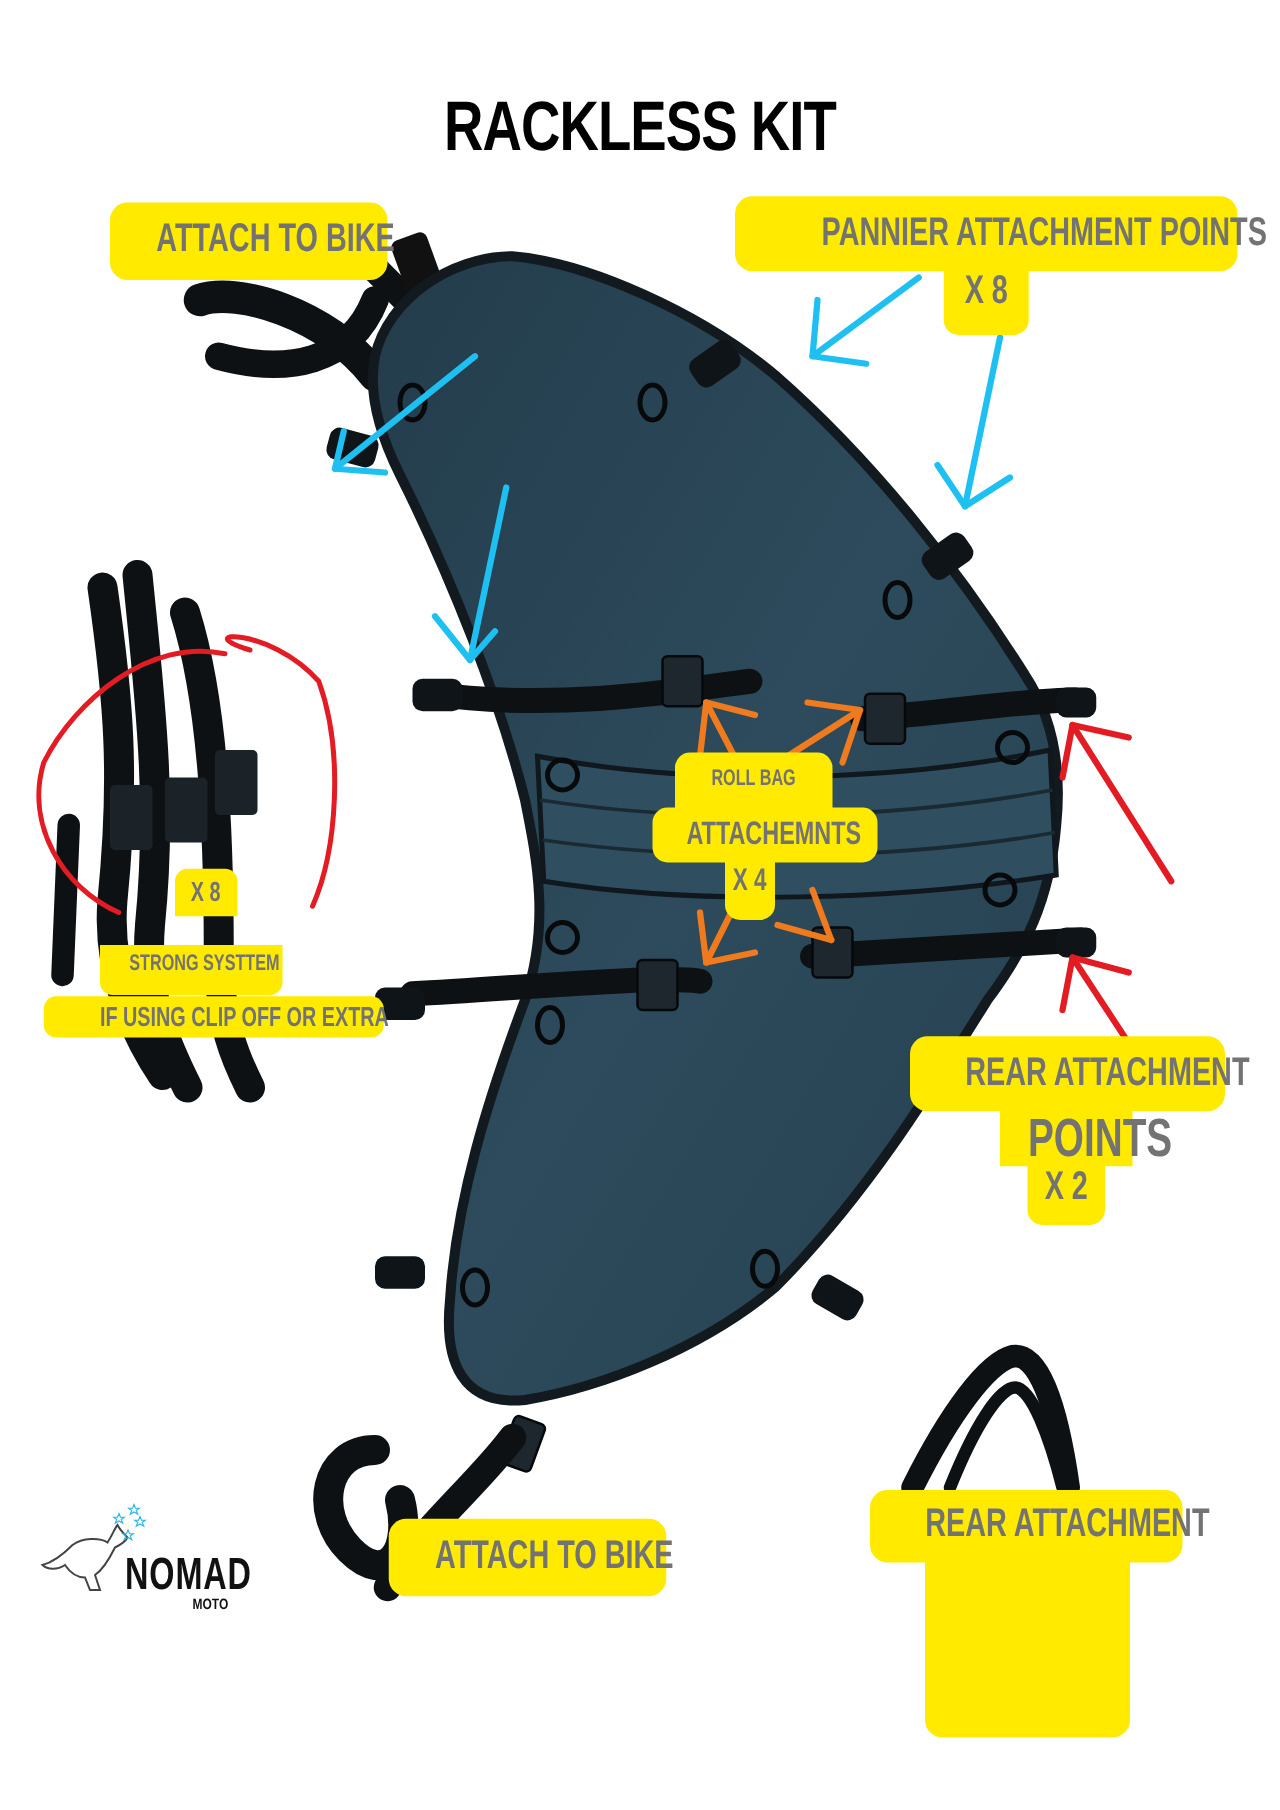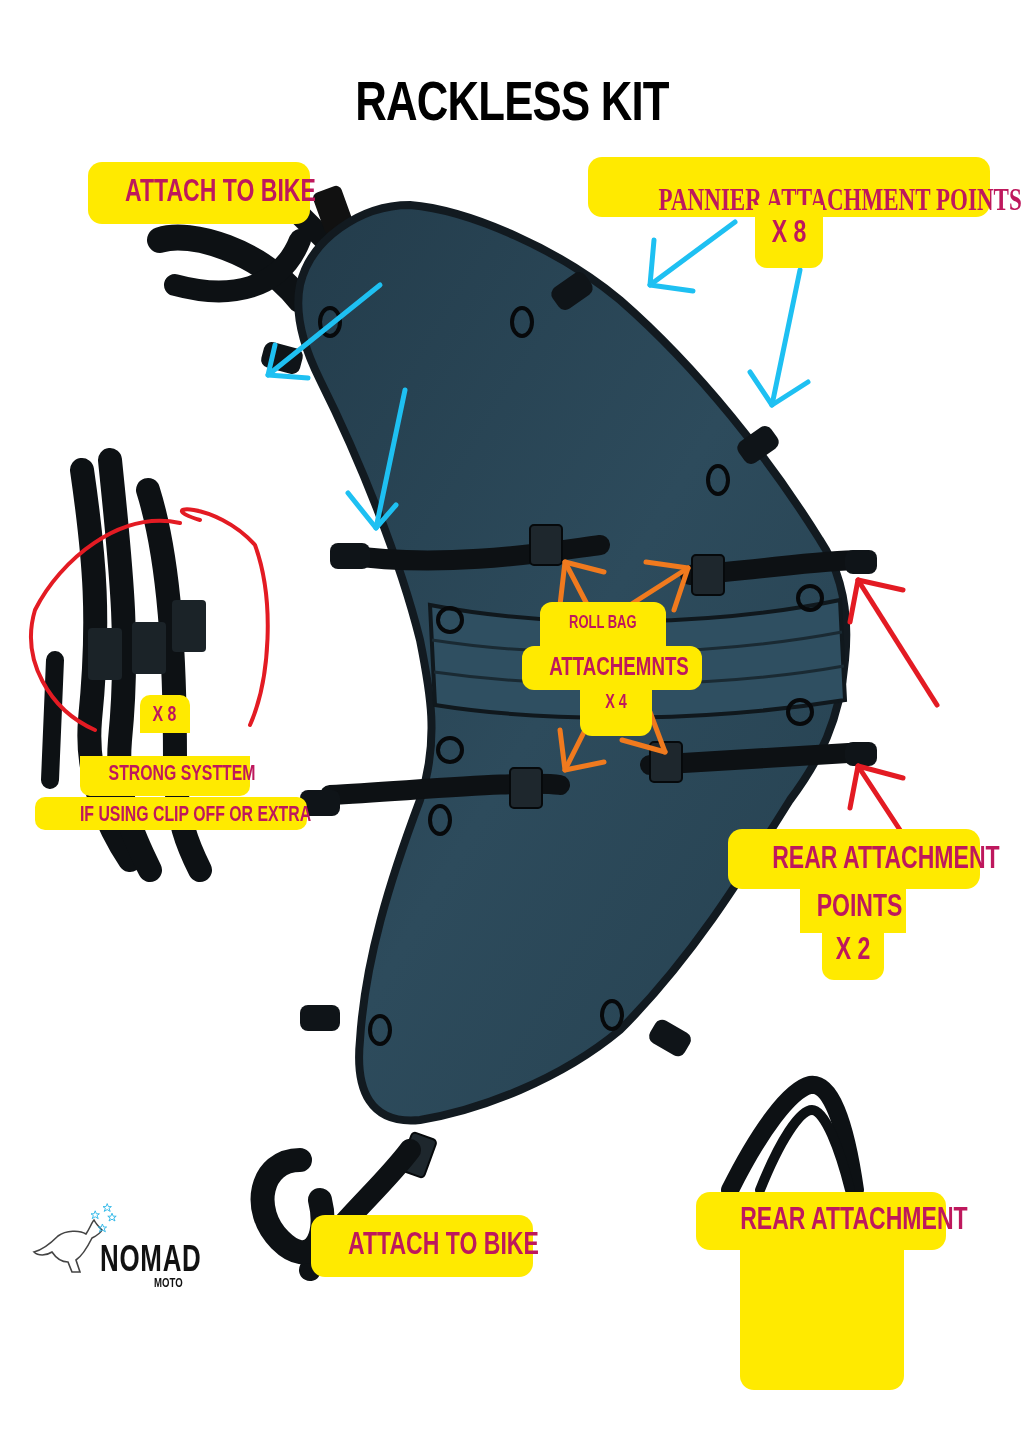--- a/index.html
+++ b/index.html
@@ -2,21 +2,21 @@
 <html><head>
 <meta charset="utf-8">
 <style>
   html, body { margin: 0; padding: 0; background: #ffffff; }
   body { width: 1024px; height: 1448px; position: relative; overflow: hidden;
          font-family: "Liberation Sans", "DejaVu Sans", sans-serif; }
   .title { position: absolute; left: 0; width: 1024px; top: 68px; text-align: center;
            font-family: "Liberation Sans", sans-serif; font-weight: 700; font-size: 56px;
            letter-spacing: -1px; color: #000; transform: scaleX(0.78); transform-origin: 512px 0; }
   .canvas { position: absolute; left: 0; top: 0; width: 1024px; height: 1448px; }
-  .tag { position: absolute; background: #ffea00; color: #be185d; font-weight: 700;
+  .tag { position: absolute; background: #ffea00; color: #737373; font-weight: 700;
          font-family: "Liberation Sans", sans-serif; text-align: center; border-radius: 14px;
          line-height: 1.15; }
   .tag .line { display: block; white-space: nowrap; }
   .cond { display: inline-block; transform: scaleX(0.72); transform-origin: center; }
   .logo { position: absolute; left: 28px; top: 1200px; width: 180px; height: 95px; }
   .logo-word { position: absolute; left: 72px; top: 38px; font-weight: 700; font-size: 36px;
                color: #111; transform: scaleX(0.72); transform-origin: 0 0; letter-spacing: 1px; }
   .logo-sub { position: absolute; left: 126px; top: 76px; font-weight: 700; font-size: 12px;
               color: #111; transform: scaleX(0.8); transform-origin: 0 0; }
 </style>
@@ -142,51 +142,51 @@
       <path d="M850 622 L 858 580 L 903 590"></path>
     <path d="M900 830 L 858 766"></path>
       <path d="M850 808 L 858 766 L 903 778"></path>
   </g>
 </svg>
 
 <div class="tag" style="left:88px; top:162px; width:222px; height:62px; font-size:32px; padding-top:10px; box-sizing:border-box;">
   <span class="line"><span class="cond">ATTACH TO BIKE</span></span>
 </div>
 
-<div class="tag" style="left:588px; top:157px; width:402px; height:60px; font-size:32px; padding-top:24px; box-sizing:border-box;font-family:Liberation Serif, serif;">
+<div class="tag" style="left:588px; top:157px; width:402px; height:60px; font-size:32px; padding-top:10px; box-sizing:border-box;">
   <span class="line"><span class="cond">PANNIER ATTACHMENT POINTS</span></span>
 </div>
 <div class="tag" style="left:755px; top:205px; width:68px; height:63px; font-size:32px; border-radius:0 0 12px 12px; padding-top:8px; box-sizing:border-box;">
   <span class="line"><span class="cond">X 8</span></span>
 </div>
 
 <div class="tag" style="left:140px; top:695px; width:50px; height:38px; font-size:22px; border-radius:10px 10px 0 0; padding-top:6px; box-sizing:border-box;">
   <span class="line"><span class="cond">X 8</span></span>
 </div>
 <div class="tag" style="left:35px; top:764px; width:272px; height:33px; font-size:22px; border-radius:10px; padding-top:4px; box-sizing:border-box;margin-top:33px;">
   <span class="line"><span class="cond">IF USING CLIP OFF OR EXTRA</span></span>
 </div>
-<div class="tag" style="left:80px; top:756px; width:170px; height:40px; font-size:22px; border-radius:0 0 10px 10px; padding-top:4px; box-sizing:border-box;">
+<div class="tag" style="left:80px; top:756px; width:146px; height:40px; font-size:18px; border-radius:0 0 10px 10px; padding-top:4px; box-sizing:border-box;">
   <span class="line"><span class="cond">STRONG SYSTTEM</span></span>
 </div>
 
 <div class="tag" style="left:540px; top:602px; width:126px; height:48px; font-size:18px; border-radius:12px 12px 0 0; padding-top:10px; box-sizing:border-box;">
   <span class="line"><span class="cond">ROLL BAG</span></span>
 </div>
 <div class="tag" style="left:522px; top:646px; width:180px; height:44px; font-size:26px; border-radius:12px; padding-top:6px; box-sizing:border-box;">
   <span class="line"><span class="cond">ATTACHEMNTS</span></span>
 </div>
-<div class="tag" style="left:580px; top:686px; width:72px; height:50px; font-size:20px; border-radius:0 0 12px 12px; padding-top:4px; box-sizing:border-box;">
+<div class="tag" style="left:580px; top:686px; width:40px; height:50px; font-size:25px; border-radius:0 0 12px 12px; padding-top:4px; box-sizing:border-box;">
   <span class="line"><span class="cond">X 4</span></span>
 </div>
 
 <div class="tag" style="left:728px; top:829px; width:252px; height:60px; font-size:32px; padding-top:10px; box-sizing:border-box;">
   <span class="line"><span class="cond">REAR ATTACHMENT</span></span>
 </div>
-<div class="tag" style="left:800px; top:885px; width:106px; height:48px; font-size:32px; border-radius:0; padding-top:2px; box-sizing:border-box;">
+<div class="tag" style="left:800px; top:885px; width:106px; height:48px; font-size:43px; border-radius:0; padding-top:2px; box-sizing:border-box;">
   <span class="line"><span class="cond">POINTS</span></span>
 </div>
 <div class="tag" style="left:822px; top:928px; width:62px; height:52px; font-size:32px; border-radius:0 0 12px 12px; padding-top:2px; box-sizing:border-box;">
   <span class="line"><span class="cond">X 2</span></span>
 </div>
 
 <div class="tag" style="left:311px; top:1215px; width:222px; height:62px; font-size:32px; padding-top:10px; box-sizing:border-box;">
   <span class="line"><span class="cond">ATTACH TO BIKE</span></span>
 </div>
 

